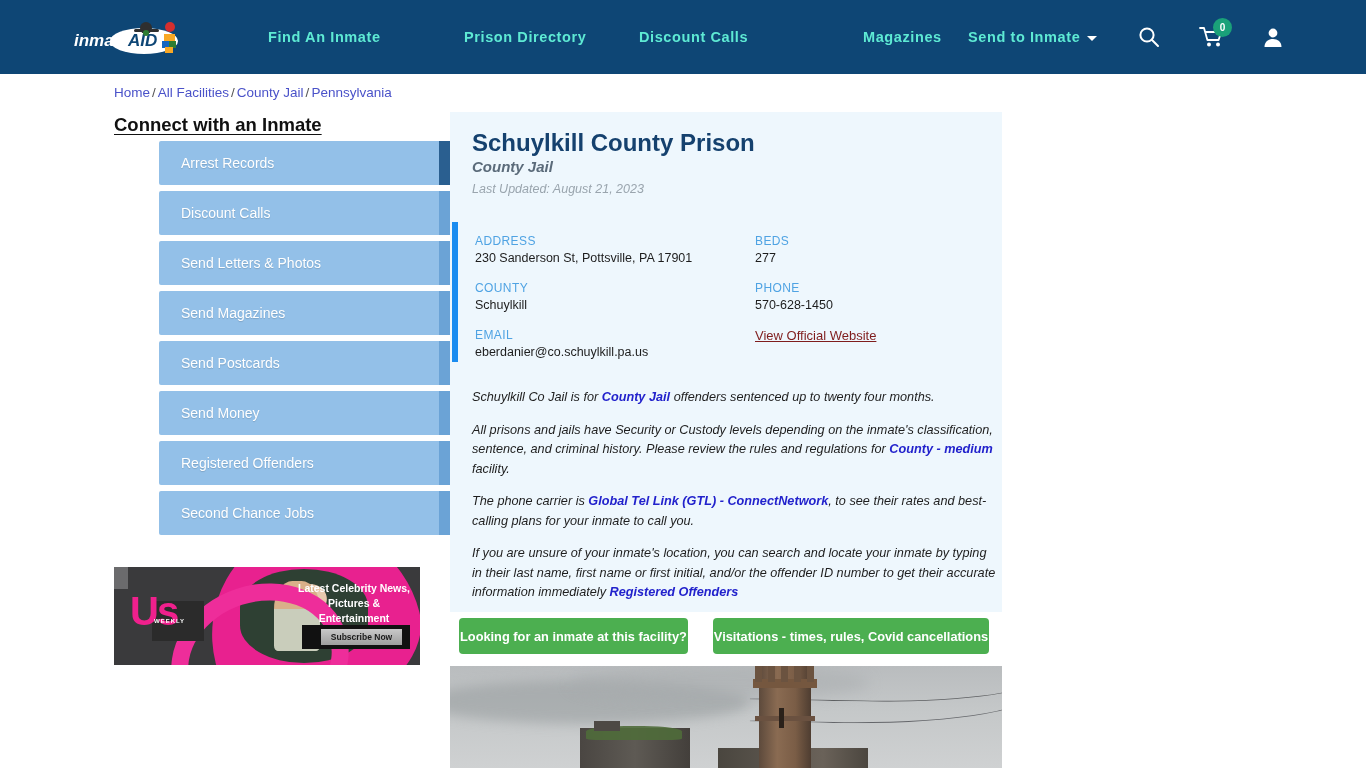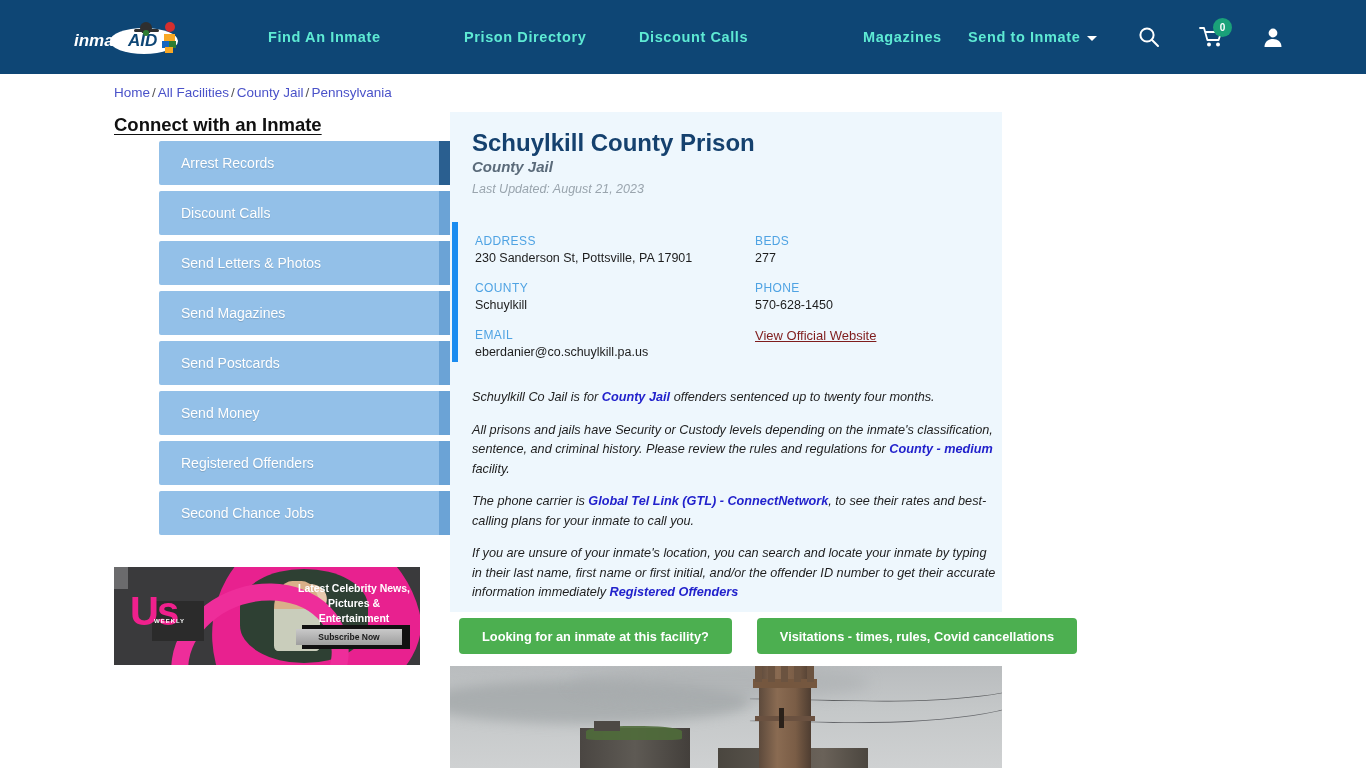--- a/index.html
+++ b/index.html
@@ -176,21 +176,21 @@
   .ad-text {
     position: absolute; right: 8px; top: 14px;
     width: 116px;
     color: #ffffff;
     font-size: 10.5px; font-weight: bold;
     line-height: 15px; text-align: center;
     z-index: 4;
   }
   .ad-sub {
     position:absolute; right: 18px; top: 62px;
-    width: 106px; height: 16px;
+    width: 81px; height: 16px;
     background: linear-gradient(#c9c9c9, #9e9e9e);
     color: #1a1a1a; font-size: 8.5px; font-weight: bold;
     display:flex; align-items:center; justify-content:center;
     z-index: 4;
   }
   .ad-sub-shadow {
     position:absolute; right: 10px; top: 58px;
     width: 108px; height: 24px;
     background: #111111;
     z-index: 3;
@@ -247,21 +247,21 @@
   }
   .desc a { color: #2222cc; font-weight: bold; text-decoration: none; cursor: pointer; font-style: italic; }
 
   
   .btn-row { position:absolute; left: 459px; top: 618px; display:flex; gap: 25px; }
   .btn-green {
     background: #4caf50;
     color: #ffffff;
     font-size: 12.8px; font-weight: bold;
     border: none; border-radius: 4px;
-    height: 36px; padding: 0 23px;
+    height: 36px; padding: 0 1px;
     cursor: pointer;
     font-family: "Liberation Sans", sans-serif;
     white-space: nowrap;
   }
 
   
   .photo {
     position: absolute; left: 450px; top: 666px;
     width: 552px; height: 102px;
     overflow: hidden;

